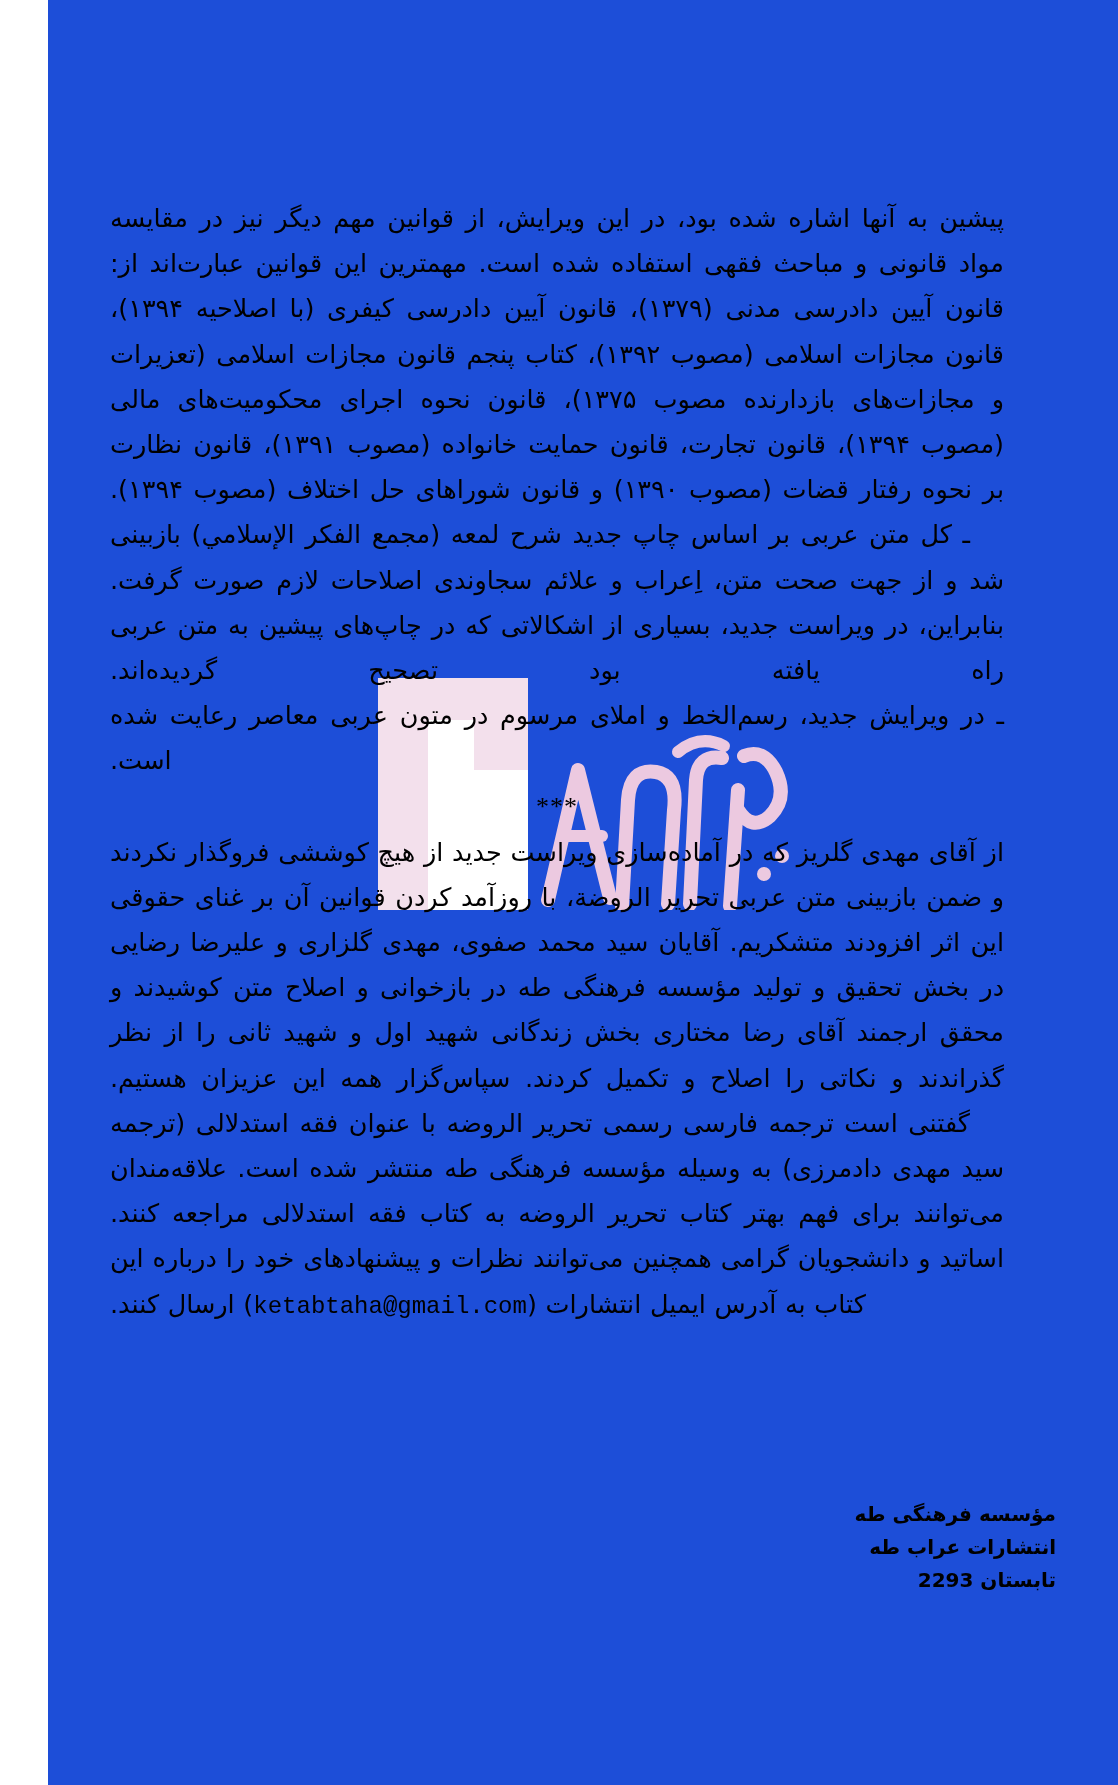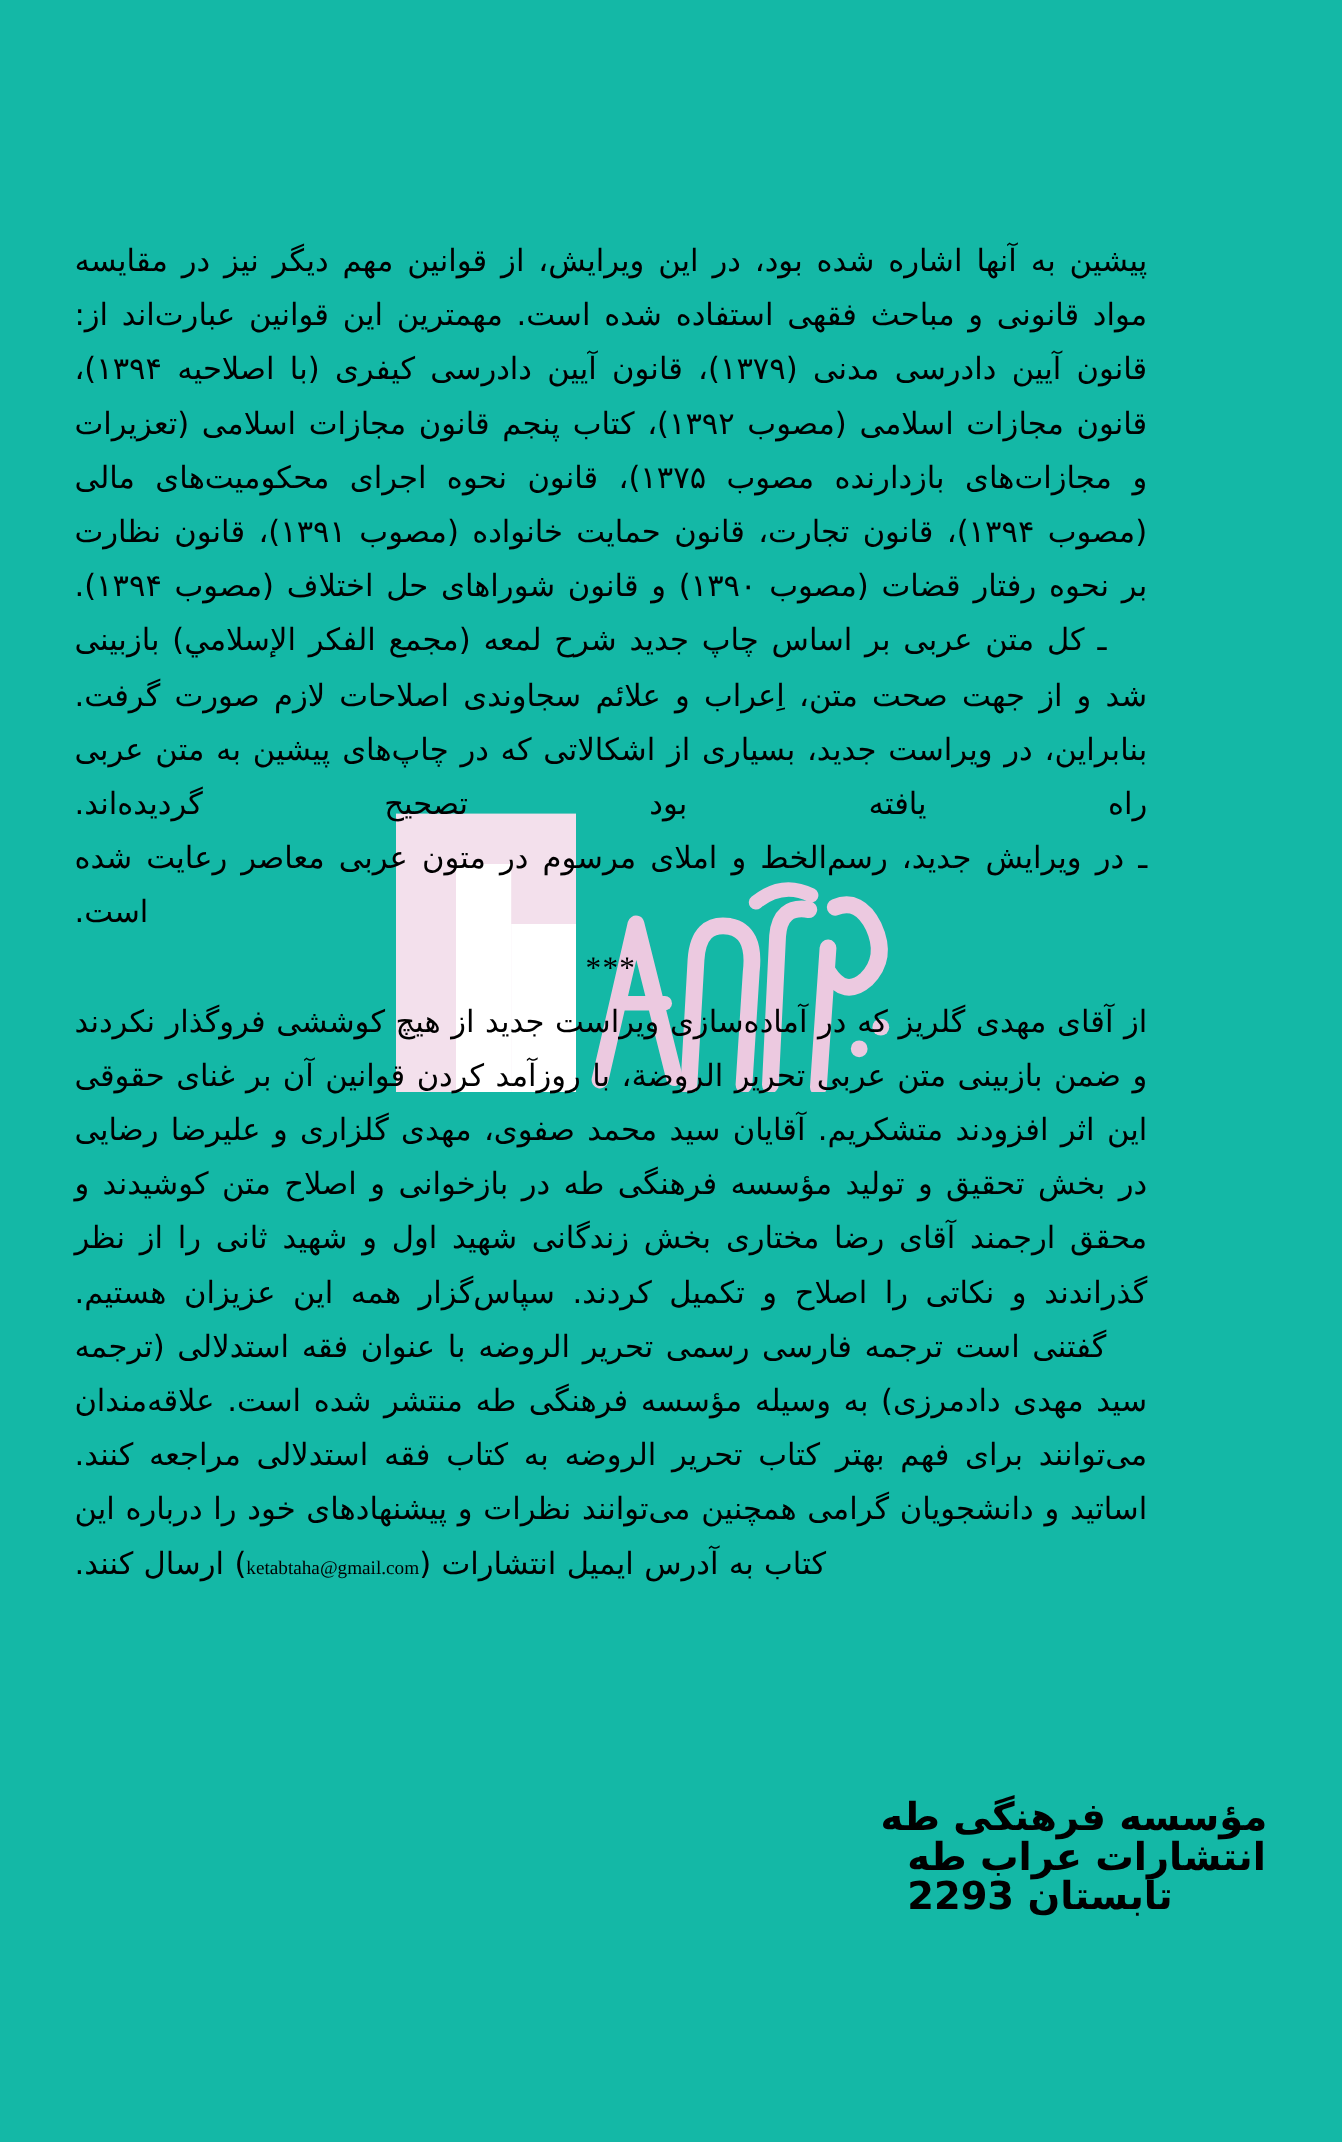--- a/index.html
+++ b/index.html
@@ -13,21 +13,22 @@
     height: 1785px;
     position: relative;
     overflow: hidden;
     font-family: "DejaVu Sans", "Liberation Sans", sans-serif;
   }
 
   
   .page {
     position: absolute;
     inset: 0;
-    background: #14b8a6;
+    background: #1d4ed8;
+    margin-left: 48px;
   }
 
   
   .watermark {
     position: absolute;
     left: 330px;
     top: 660px;
     width: 430px;
     height: 250px;
     pointer-events: none;
@@ -69,34 +70,34 @@
     direction: ltr;
     font-size: 26px;
     line-height: 46px;
     letter-spacing: 1px;
     font-family: "Liberation Serif", serif;
   }
 
   .latin {
     direction: ltr;
     unicode-bidi: embed;
-    font-family: Liberation Serif, serif;
-    font-size: 16px;
+    font-family: Liberation Mono, monospace;
+    font-size: 24px;
   }
 
   
   .colophon {
     position: absolute;
     right: 62px;
     top: 1498px;
     z-index: 2;
     direction: rtl;
-    text-align: left;
+    text-align: right;
     font-weight: bold;
-    font-size: 32px;
+    font-size: 20px;
     line-height: 33px;
     color: #000000;
     font-family: "DejaVu Sans", "Liberation Sans", sans-serif;
     width: 300px;
   }
   .colophon div { white-space: nowrap; }
 </style>
 </head>
 <body>
 

